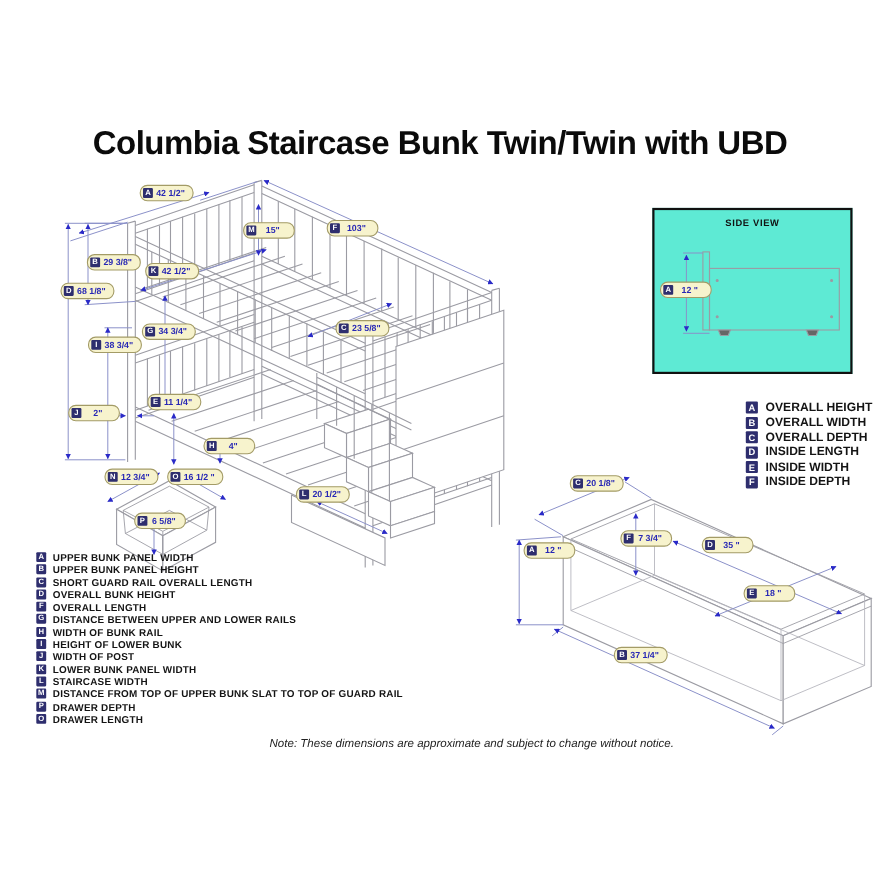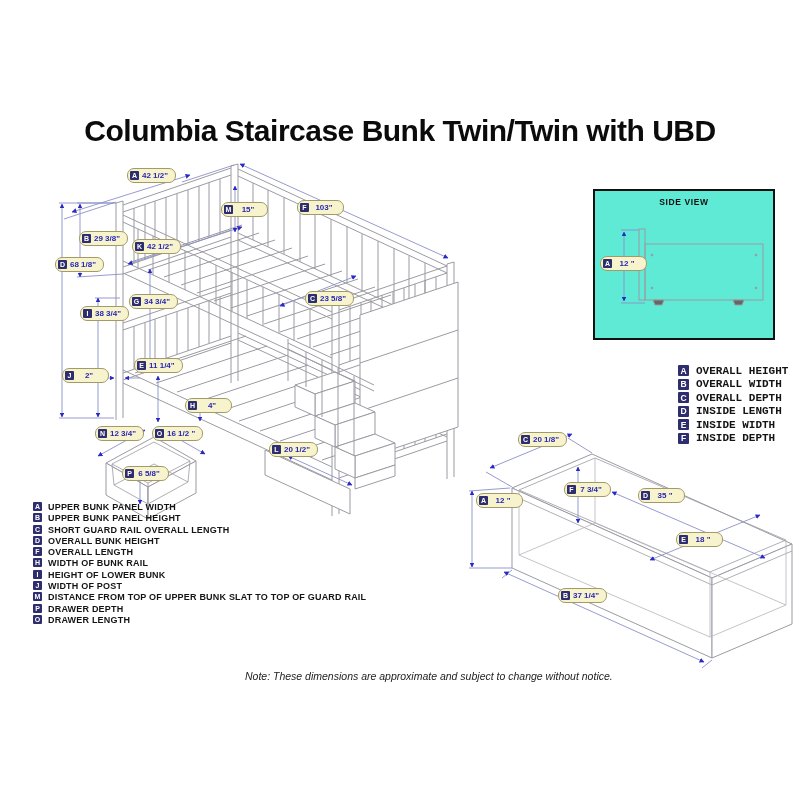--- a/index.html
+++ b/index.html
@@ -17,21 +17,21 @@
   
   .legend-main{position:absolute;left:33px;top:502px;z-index:4;}
   .legend-main .row{display:flex;gap:6px;height:9px;margin-bottom:2.3px;}
   .legend-main .lb{display:flex;align-items:center;justify-content:center;flex:0 0 9px;width:9px;height:9px;
         background:#2e2e6e;color:#fff;font-weight:bold;font-size:7px;border-radius:1px;}
   .legend-main .tx{font-weight:bold;font-size:9px;color:#141414;letter-spacing:0.2px;white-space:nowrap;}
   .legend-ubd{position:absolute;left:678px;top:365px;z-index:4;}
   .legend-ubd .row{display:flex;align-items:center;gap:7px;height:11px;margin-bottom:2.6px;}
   .legend-ubd .lb{display:flex;align-items:center;justify-content:center;flex:0 0 11px;width:11px;height:11px;
         background:#2e2e6e;color:#fff;font-weight:bold;font-size:8.5px;border-radius:1px;}
-  .legend-ubd .tx{font-weight:bold;font-size:11px;color:#141414;white-space:nowrap;font-family:Liberation Mono, monospace;}
+  .legend-ubd .tx{font-weight:bold;font-size:11px;color:#141414;white-space:nowrap;}
   .note{position:absolute;left:245px;top:670px;font-size:10.5px;color:#222;z-index:4;white-space:nowrap;font-style:italic;}
   
   .sideview{position:absolute;left:593px;top:189px;width:178px;height:147px;
             border:2px solid #111;background:#5eead4;z-index:3;}
   .sideview .sv-title{position:absolute;left:0;right:0;top:6px;text-align:center;
             font-size:8.5px;font-weight:bold;letter-spacing:0.6px;color:#111;}
   svg{position:absolute;z-index:2;}
 </style>
 </head>
 <body>
@@ -305,32 +305,44 @@
       </div>
     <div class="row">
         <span class="lb">D</span>
         <span class="tx">OVERALL BUNK HEIGHT</span>
       </div>
     <div class="row">
         <span class="lb">F</span>
         <span class="tx">OVERALL LENGTH</span>
       </div>
     <div class="row">
+        <span class="lb">G</span>
+        <span class="tx">DISTANCE BETWEEN UPPER AND LOWER RAILS</span>
+      </div>
+    <div class="row">
         <span class="lb">H</span>
         <span class="tx">WIDTH OF BUNK RAIL</span>
       </div>
     <div class="row">
         <span class="lb">I</span>
         <span class="tx">HEIGHT OF LOWER BUNK</span>
       </div>
     <div class="row">
         <span class="lb">J</span>
         <span class="tx">WIDTH OF POST</span>
       </div>
     <div class="row">
+        <span class="lb">K</span>
+        <span class="tx">LOWER BUNK PANEL WIDTH</span>
+      </div>
+    <div class="row">
+        <span class="lb">L</span>
+        <span class="tx">STAIRCASE WIDTH</span>
+      </div>
+    <div class="row">
         <span class="lb">M</span>
         <span class="tx">DISTANCE FROM TOP OF UPPER BUNK SLAT TO TOP OF GUARD RAIL</span>
       </div>
     <div class="row">
         <span class="lb">P</span>
         <span class="tx">DRAWER DEPTH</span>
       </div>
     <div class="row">
         <span class="lb">O</span>
         <span class="tx">DRAWER LENGTH</span>

